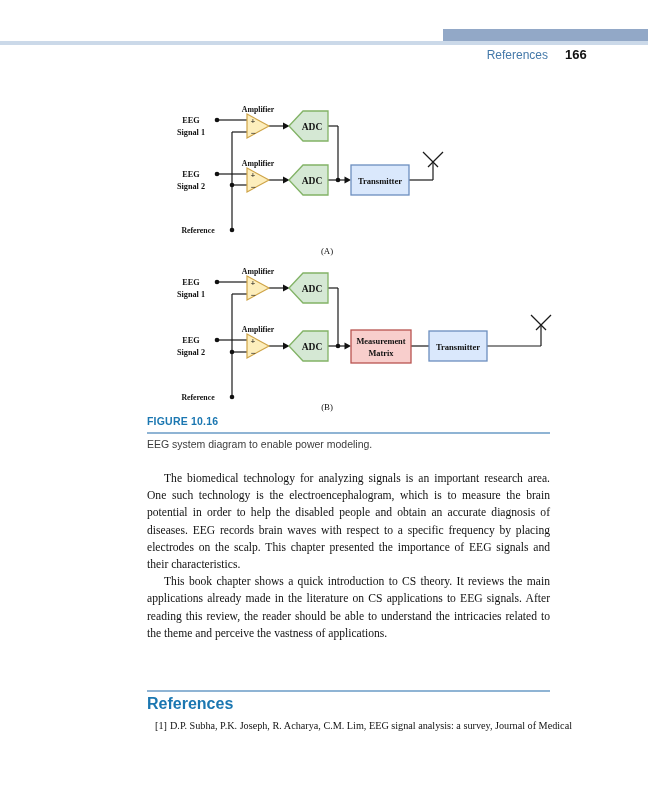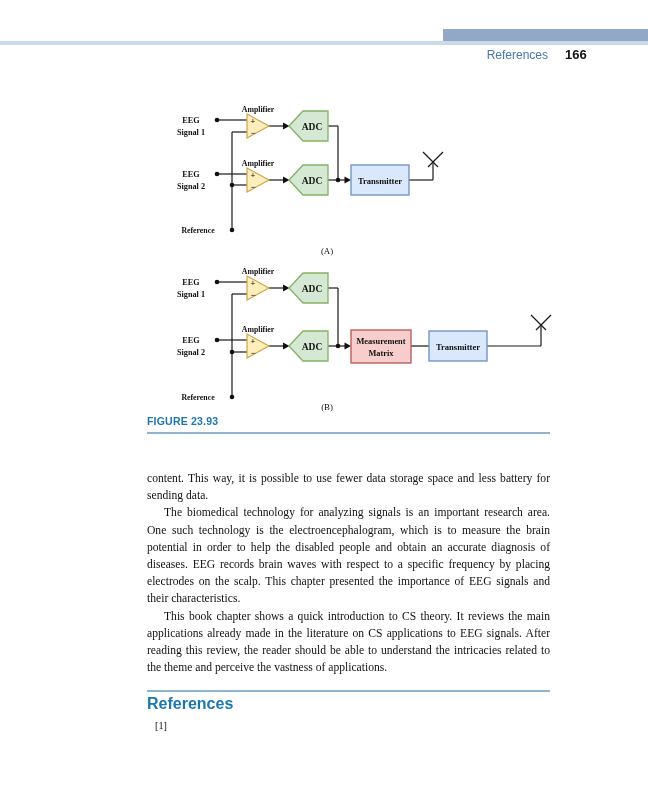--- a/index.html
+++ b/index.html
@@ -157,28 +157,29 @@
     <text x="253" y="336" font-size="8.5" text-anchor="middle" class="t-b">+</text>
     <text x="253" y="348" font-size="9" text-anchor="middle" class="t-b">−</text>
     <text x="312" y="342" font-size="9.5" text-anchor="middle" class="t-b">ADC</text>
     <text x="381" y="335.5" font-size="8.4" text-anchor="middle" class="t-b">Measurement</text>
     <text x="381" y="347.5" font-size="8.4" text-anchor="middle" class="t-b">Matrix</text>
     <text x="458" y="341.5" font-size="8.6" text-anchor="middle" class="t-b">Transmitter</text>
     <text x="198" y="392" font-size="7.8" text-anchor="middle" class="t-b">Reference</text>
     <text x="327" y="402" font-size="8.8" text-anchor="middle">(B)</text>
   </svg>
 
-  <div class="fig-label">FIGURE 23.93</div>
+  <div class="fig-label">FIGURE 10.16</div>
   <div class="fig-rule"></div>
+  <div class="fig-caption">EEG system diagram to enable power modeling.</div>
 
   <div class="body-text">
-    <p>content. This way, it is possible to use fewer data storage space and less battery for sending data.</p>
     <p class="ind">The biomedical technology for analyzing signals is an important research area. One such technology is the electroencephalogram, which is to measure the brain potential in order to help the disabled people and obtain an accurate diagnosis of diseases. EEG records brain waves with respect to a specific frequency by placing electrodes on the scalp. This chapter presented the importance of EEG signals and their characteristics.</p>
     <p class="ind">This book chapter shows a quick introduction to CS theory. It reviews the main applications already made in the literature on CS applications to EEG signals. After reading this review, the reader should be able to understand the intricacies related to the theme and perceive the vastness of applications.</p>
   </div>
 
   <div class="ref-rule"></div>
   <div class="ref-heading">References</div>
   <div class="ref-entry">
     <span class="marker">[1]</span>
+    <span class="line">D.P. Subha, P.K. Joseph, R. Acharya, C.M. Lim, EEG signal analysis: a survey, Journal of Medical</span>
   </div>
 
 </div>
 
 </body></html>

